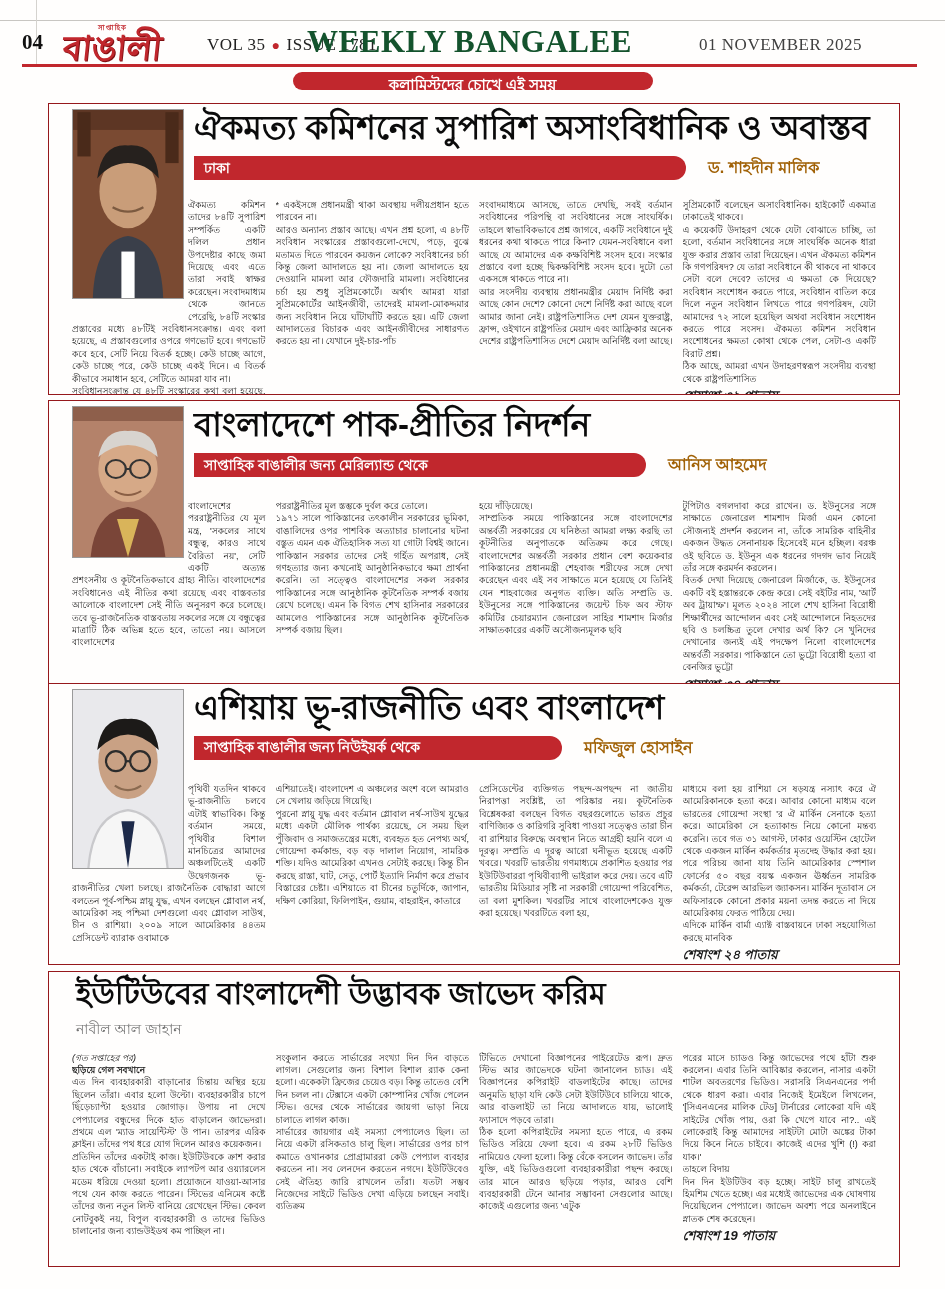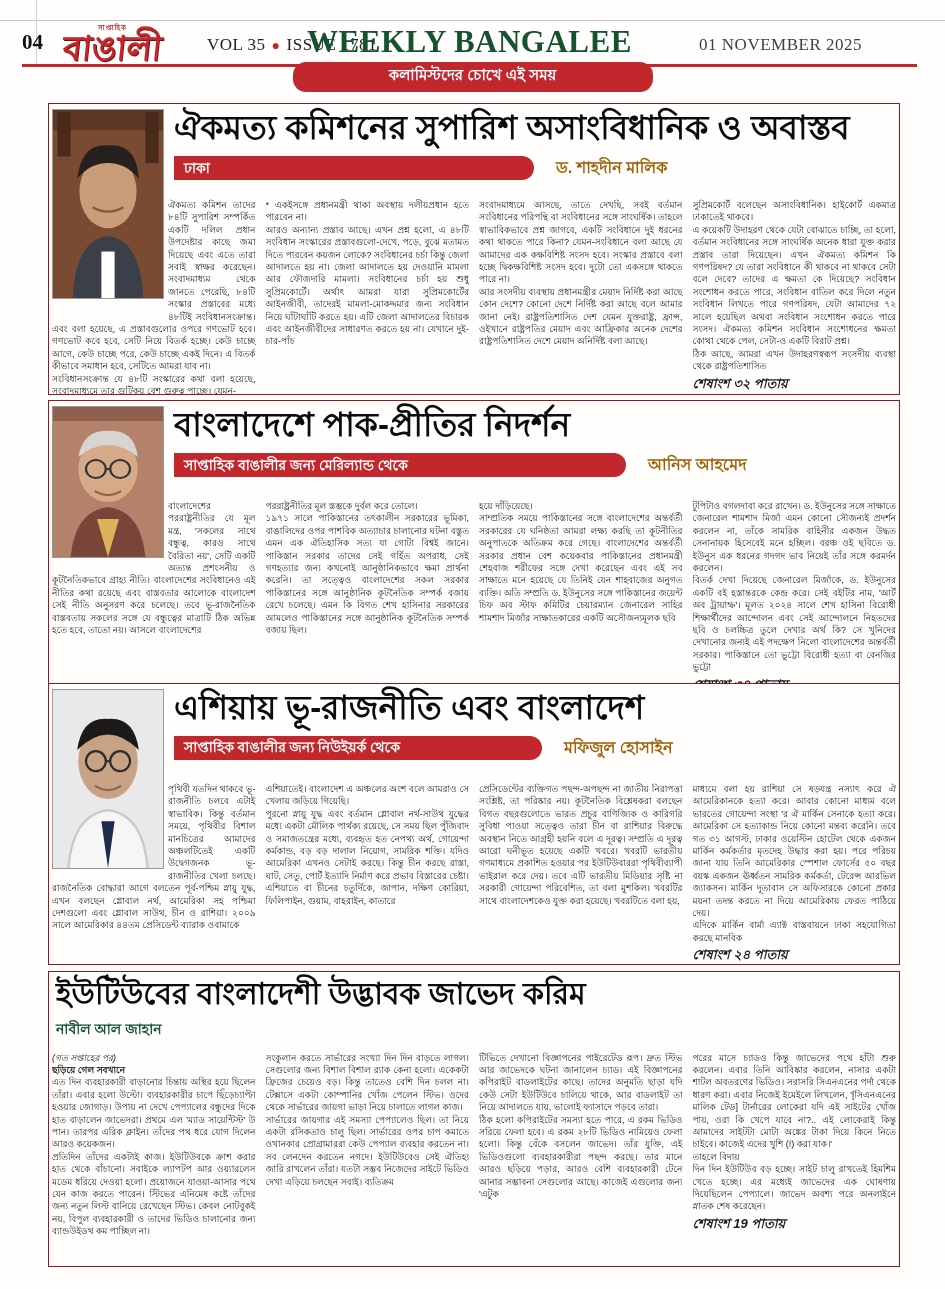--- a/index.html
+++ b/index.html
@@ -25,31 +25,31 @@
     font-size:34px; font-weight:bold; color:#c1272d;
     transform: skewX(-6deg); display:inline-block;
     text-shadow: 1px 1px 0 #7e0f12;
   }
   .volissue { position:absolute; left:185px; top:9px; font-family:"Liberation Serif",serif; font-size:17px; color:#222; letter-spacing:0.5px; white-space:nowrap; }
   .volissue .dot { color:#c1272d; font-size:14px; padding:0 6px; }
   .masthead { position:absolute; left:50%; transform:translateX(-50%); top:-2px; font-family:"Liberation Serif",serif; font-weight:bold; font-size:31px; letter-spacing:0.5px; color:#14532d; white-space:nowrap; }
   .dateline-top { position:absolute; right:55px; top:9px; font-family:"Liberation Serif",serif; font-size:17px; color:#404040; letter-spacing:0.5px; white-space:nowrap; }
   .header-rule { position:absolute; top:64px; left:22px; right:28px; height:3px; background:#c1272d; }
   .section-banner {
-    position:absolute; top:62px; left:50%; transform:translateX(-50%);
-    min-width:360px; height:30px; line-height:26px;
+    position:absolute; top:72px; left:50%; transform:translateX(-50%);
+    min-width:360px; height:18px; line-height:26px;
     background:#c1272d; color:#fff; font-weight:bold; font-size:15px;
     text-align:center; border-radius:13px; padding:0 22px; white-space:nowrap;
   }
 
   
   .article {
     position:absolute; left:48px; width:852px;
     border:1.5px solid #96181c; background:#fffefd;
-    padding:5px 3px; overflow:hidden;
+    padding:5px 23px; overflow:hidden;
   }
   .a1 { top:103px; height:292px; }
   .a2 { top:400px; height:320px; }
   .a3 { top:683px; height:282px; }
   .a4 { top:971px; height:296px; }
 
   .art-head { position:relative; }
   .a1 .art-head { height:80px; }
   .a2 .art-head { height:84px; }
   .a3 .art-head { height:84px; }
@@ -66,27 +66,27 @@
   .headline {
     margin-left:122px; font-weight:bold; color:#0b0b0b;
     font-size:33px; line-height:1.15; letter-spacing:0; white-space:nowrap;
   }
   .kicker-row { margin-left:122px; margin-top:8px; display:flex; align-items:center; }
   .kicker {
     background:#c1272d; color:#fff; font-weight:bold; font-size:14px;
     height:24px; line-height:24px; padding:0 14px 0 10px;
     border-radius:0 13px 13px 0; min-width:150px;
   }
-  .a1 .kicker { width:360px; }
+  .a1 .kicker { width:492px; }
   .a2 .kicker { width:452px; }
   .a3 .kicker { width:368px;font-family:Liberation Serif, serif; }
   .byline { margin-left:22px; font-weight:bold; font-size:16px; color:#a16207; white-space:nowrap; }
 
   .a4 .headline { margin-left:4px; font-size:30px; }
-  .a4 .byline4 { margin:6px 0 4px 4px; font-weight:bold; font-size:14px; color:#14532d; }
+  .a4 .byline4 { margin:6px 0 4px 4px; font-weight:normal; font-size:14px; color:#737373; }
 
   .body-cols { display:flex; gap:10px; margin-top:10px; }
   .col { flex:1 1 0; font-size:9px; line-height:1.38; text-align:justify; color:#191919; white-space:pre-line; overflow:hidden; }
   .photo-spacer { float:left; width:110px; margin-right:6px; }
   .a1 .photo-spacer { height:112px; }
   .a2 .photo-spacer { height:66px; }
   .a3 .photo-spacer { height:98px; }
   .continuation { display:block; text-align:left; font-style:italic; font-weight:bold; font-size:13px; margin-top:2px; }
   .intro-italic { font-style:italic; display:block; }
   .subhead { font-weight:bold; display:block; }

